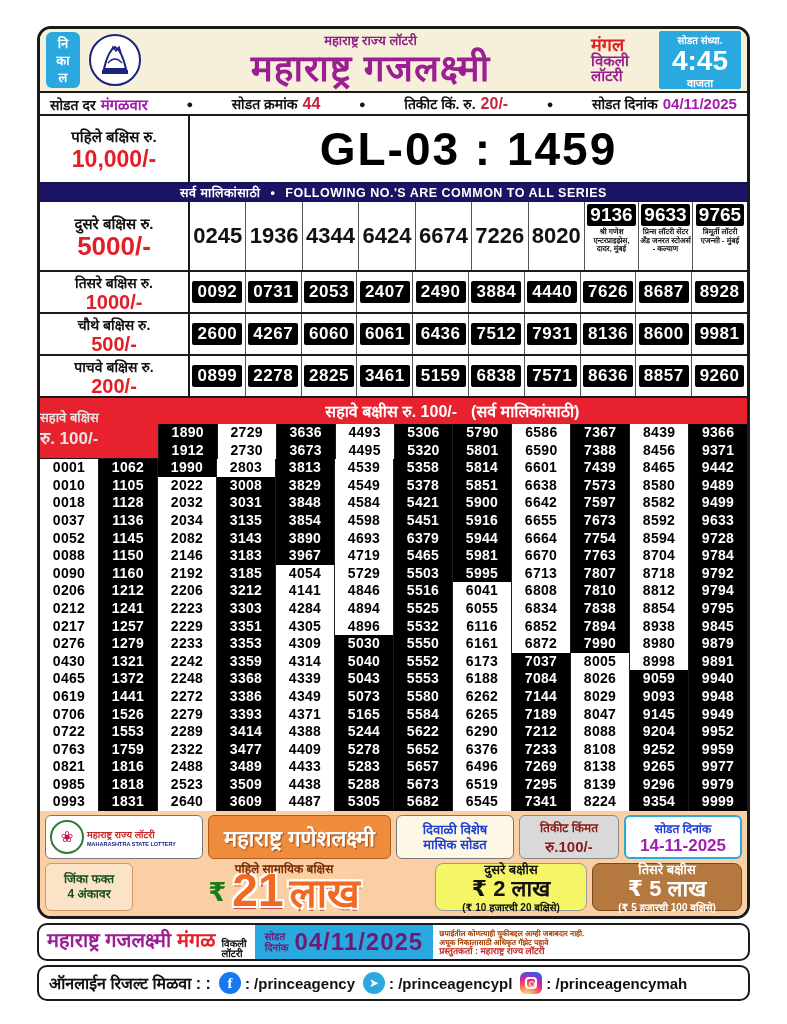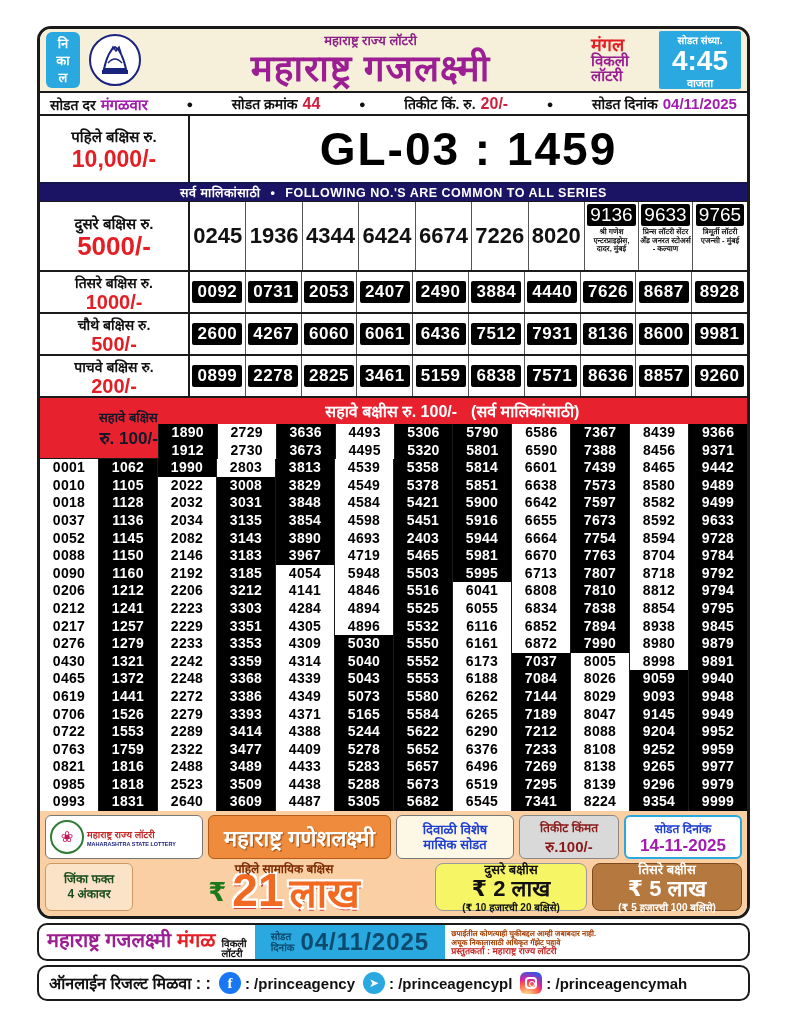--- a/index.html
+++ b/index.html
@@ -45,35 +45,35 @@
   
   .navy-bar { height:18px; background:#1b1464; color:#fff; display:flex; align-items:center; justify-content:center; gap:10px; font-size:12.5px; font-weight:bold; letter-spacing:.5px; border-bottom:1px solid #1a1a1a; }
 
   
   .row-second { height:70px; display:flex; border-bottom:2px solid #1a1a1a; }
   .row-second .label-cell .p-amount { font-size:26px; }
   .sp-numbers { flex:1; display:flex; }
   .sp-cell { flex:1; border-right:1px solid #555; display:flex; align-items:center; justify-content:center; font-size:22px; font-weight:bold;text-align:right; }
   .winner { width:54px; border-right:1px solid #555; display:flex; flex-direction:column; align-items:center; padding-top:2px; }
   .winner:last-child { border-right:none; }
-  .win-num { background:#000; color:#fff; font-weight:normal; font-size:19px; padding:0 3px; line-height:22px; border-radius:2px; }
+  .win-num { background:#000; color:#fff; font-weight:bold; font-size:19px; padding:0 3px; line-height:22px; border-radius:2px; }
   .win-agent { font-size:7.5px; font-weight:bold; text-align:center; line-height:8.5px; margin-top:2px; color:#111; }
 
   
   .prize-row { height:42px; display:flex; border-bottom:2px solid #1a1a1a; }
   .prize-row .p-label { font-size:14px; }
   .prize-row .p-amount { font-size:20px; line-height:20px; }
   .p-numbers { flex:1; display:flex; }
   .p-cell { flex:1; border-right:1px solid #555; display:flex; align-items:center; justify-content:center; }
   .p-cell:last-child { border-right:none; }
   .numbox { background:#000; color:#fff; font-weight:bold; font-size:17px; padding:1px 5px; border-radius:2px; letter-spacing:.5px; }
 
   
   .sixth-top { display:flex; }
-  .sixth-label { width:16.667%; background:#e8212e; color:#0f172a; text-align:right; display:flex; flex-direction:column; justify-content:center; height:61.2px; border-bottom:1px solid #1a1a1a; }
+  .sixth-label { width:16.667%; background:#e8212e; color:#e5e5e5; text-align:left; display:flex; flex-direction:column; justify-content:center; height:61.2px; border-bottom:1px solid #1a1a1a; }
   .sixth-label .l1 { font-size:13px; font-weight:bold; }
   .sixth-label .l2 { font-size:17px; font-weight:bold; }
   .sixth-right { width:83.333%; }
   .red-bar { height:26px; background:#e8212e; color:#fff; font-weight:bold; font-size:16px; display:flex; align-items:center; justify-content:center; gap:14px; }
   .grid-cols { display:flex; }
   .gcol { flex:1; border-left:1px solid #1a1a1a; }
   .top-grid .gcol:first-child { border-left:1px solid #1a1a1a; }
   .main-grid .gcol:first-child { border-left:none; }
   .gcell { height:17.6px; line-height:17.6px; text-align:center; font-size:14px; font-weight:bold; letter-spacing:.3px; }
   .gcell.b { background:#000; color:#fff; }
@@ -112,21 +112,21 @@
   .third-box .tb2 { font-size:22px; font-weight:bold; line-height:22px; }
   .third-box .tb3 { font-size:10px; font-weight:bold; }
 
   
   .footer-frame { border:2px solid #1a1a1a; border-radius:10px; margin-top:4px; overflow:hidden; background:#fff; }
   .f1 { height:38px; display:flex; align-items:center; }
   .f1-title { display:flex; align-items:baseline; gap:6px; padding:0 8px; }
   .f1-brand { color:#9b1f93; font-weight:bold; font-size:20px; }
   .f1-tag { color:#e31e24; font-weight:bold; font-size:20px; }
   .f1-sub { font-size:10px; font-weight:bold; line-height:10px; color:#111; }
-  .f1-bluebox { background:#2aa9e0; color:#0c4a6e; height:100%; display:flex; align-items:center; gap:6px; padding:0 16px; }
+  .f1-bluebox { background:#2aa9e0; color:#701a75; height:100%; display:flex; align-items:center; gap:6px; padding:0 10px; }
   .f1-datelabel { font-size:10px; font-weight:bold; line-height:11px; }
   .f1-date { font-size:24px; font-weight:bold; letter-spacing:1px; }
   .f1-disc { flex:1; text-align:left; padding:0 6px; color:#a33c00; font-size:7.5px; font-weight:bold; line-height:9px; }
   .f1-disc .d3 { color:#c62828; font-size:9px; }
   .f2 { height:36px; display:flex; align-items:center; padding:0 10px; gap:8px; }
   .f2-label { font-size:16px; font-weight:bold; white-space:nowrap; }
   .social { display:flex; align-items:center; gap:4px; font-size:15px; font-weight:bold; }
   .icon-fb { width:22px; height:22px; border-radius:50%; background:#1877f2; color:#fff; font-weight:bold; display:flex; align-items:center; justify-content:center; font-size:15px; font-family:"Liberation Serif",serif; }
   .icon-tg { width:22px; height:22px; border-radius:50%; background:#2aa9e0; color:#fff; display:flex; align-items:center; justify-content:center; font-size:12px; }
   .icon-ig { width:22px; height:22px; border-radius:6px; background:radial-gradient(circle at 30% 110%, #fdf497 0%, #fd5949 45%, #d6249f 60%, #285AEB 90%); display:flex; align-items:center; justify-content:center; }
@@ -505,41 +505,41 @@
               <div class="gcell w">4438</div>
               <div class="gcell w">4487</div>
             </div>
             <div class="gcol">
               <div class="gcell w">4539</div>
               <div class="gcell w">4549</div>
               <div class="gcell w">4584</div>
               <div class="gcell w">4598</div>
               <div class="gcell w">4693</div>
               <div class="gcell w">4719</div>
-              <div class="gcell w">5948</div>
+              <div class="gcell w">5729</div>
               <div class="gcell w">4846</div>
               <div class="gcell w">4894</div>
               <div class="gcell w">4896</div>
               <div class="gcell b">5030</div>
               <div class="gcell b">5040</div>
               <div class="gcell b">5043</div>
               <div class="gcell b">5073</div>
               <div class="gcell b">5165</div>
               <div class="gcell b">5244</div>
               <div class="gcell b">5278</div>
               <div class="gcell b">5283</div>
               <div class="gcell b">5288</div>
               <div class="gcell b">5305</div>
             </div>
             <div class="gcol">
               <div class="gcell b">5358</div>
               <div class="gcell b">5378</div>
               <div class="gcell b">5421</div>
               <div class="gcell b">5451</div>
-              <div class="gcell b">2403</div>
+              <div class="gcell b">6379</div>
               <div class="gcell b">5465</div>
               <div class="gcell b">5503</div>
               <div class="gcell b">5516</div>
               <div class="gcell b">5525</div>
               <div class="gcell b">5532</div>
               <div class="gcell b">5550</div>
               <div class="gcell b">5552</div>
               <div class="gcell b">5553</div>
               <div class="gcell b">5580</div>
               <div class="gcell b">5584</div>

